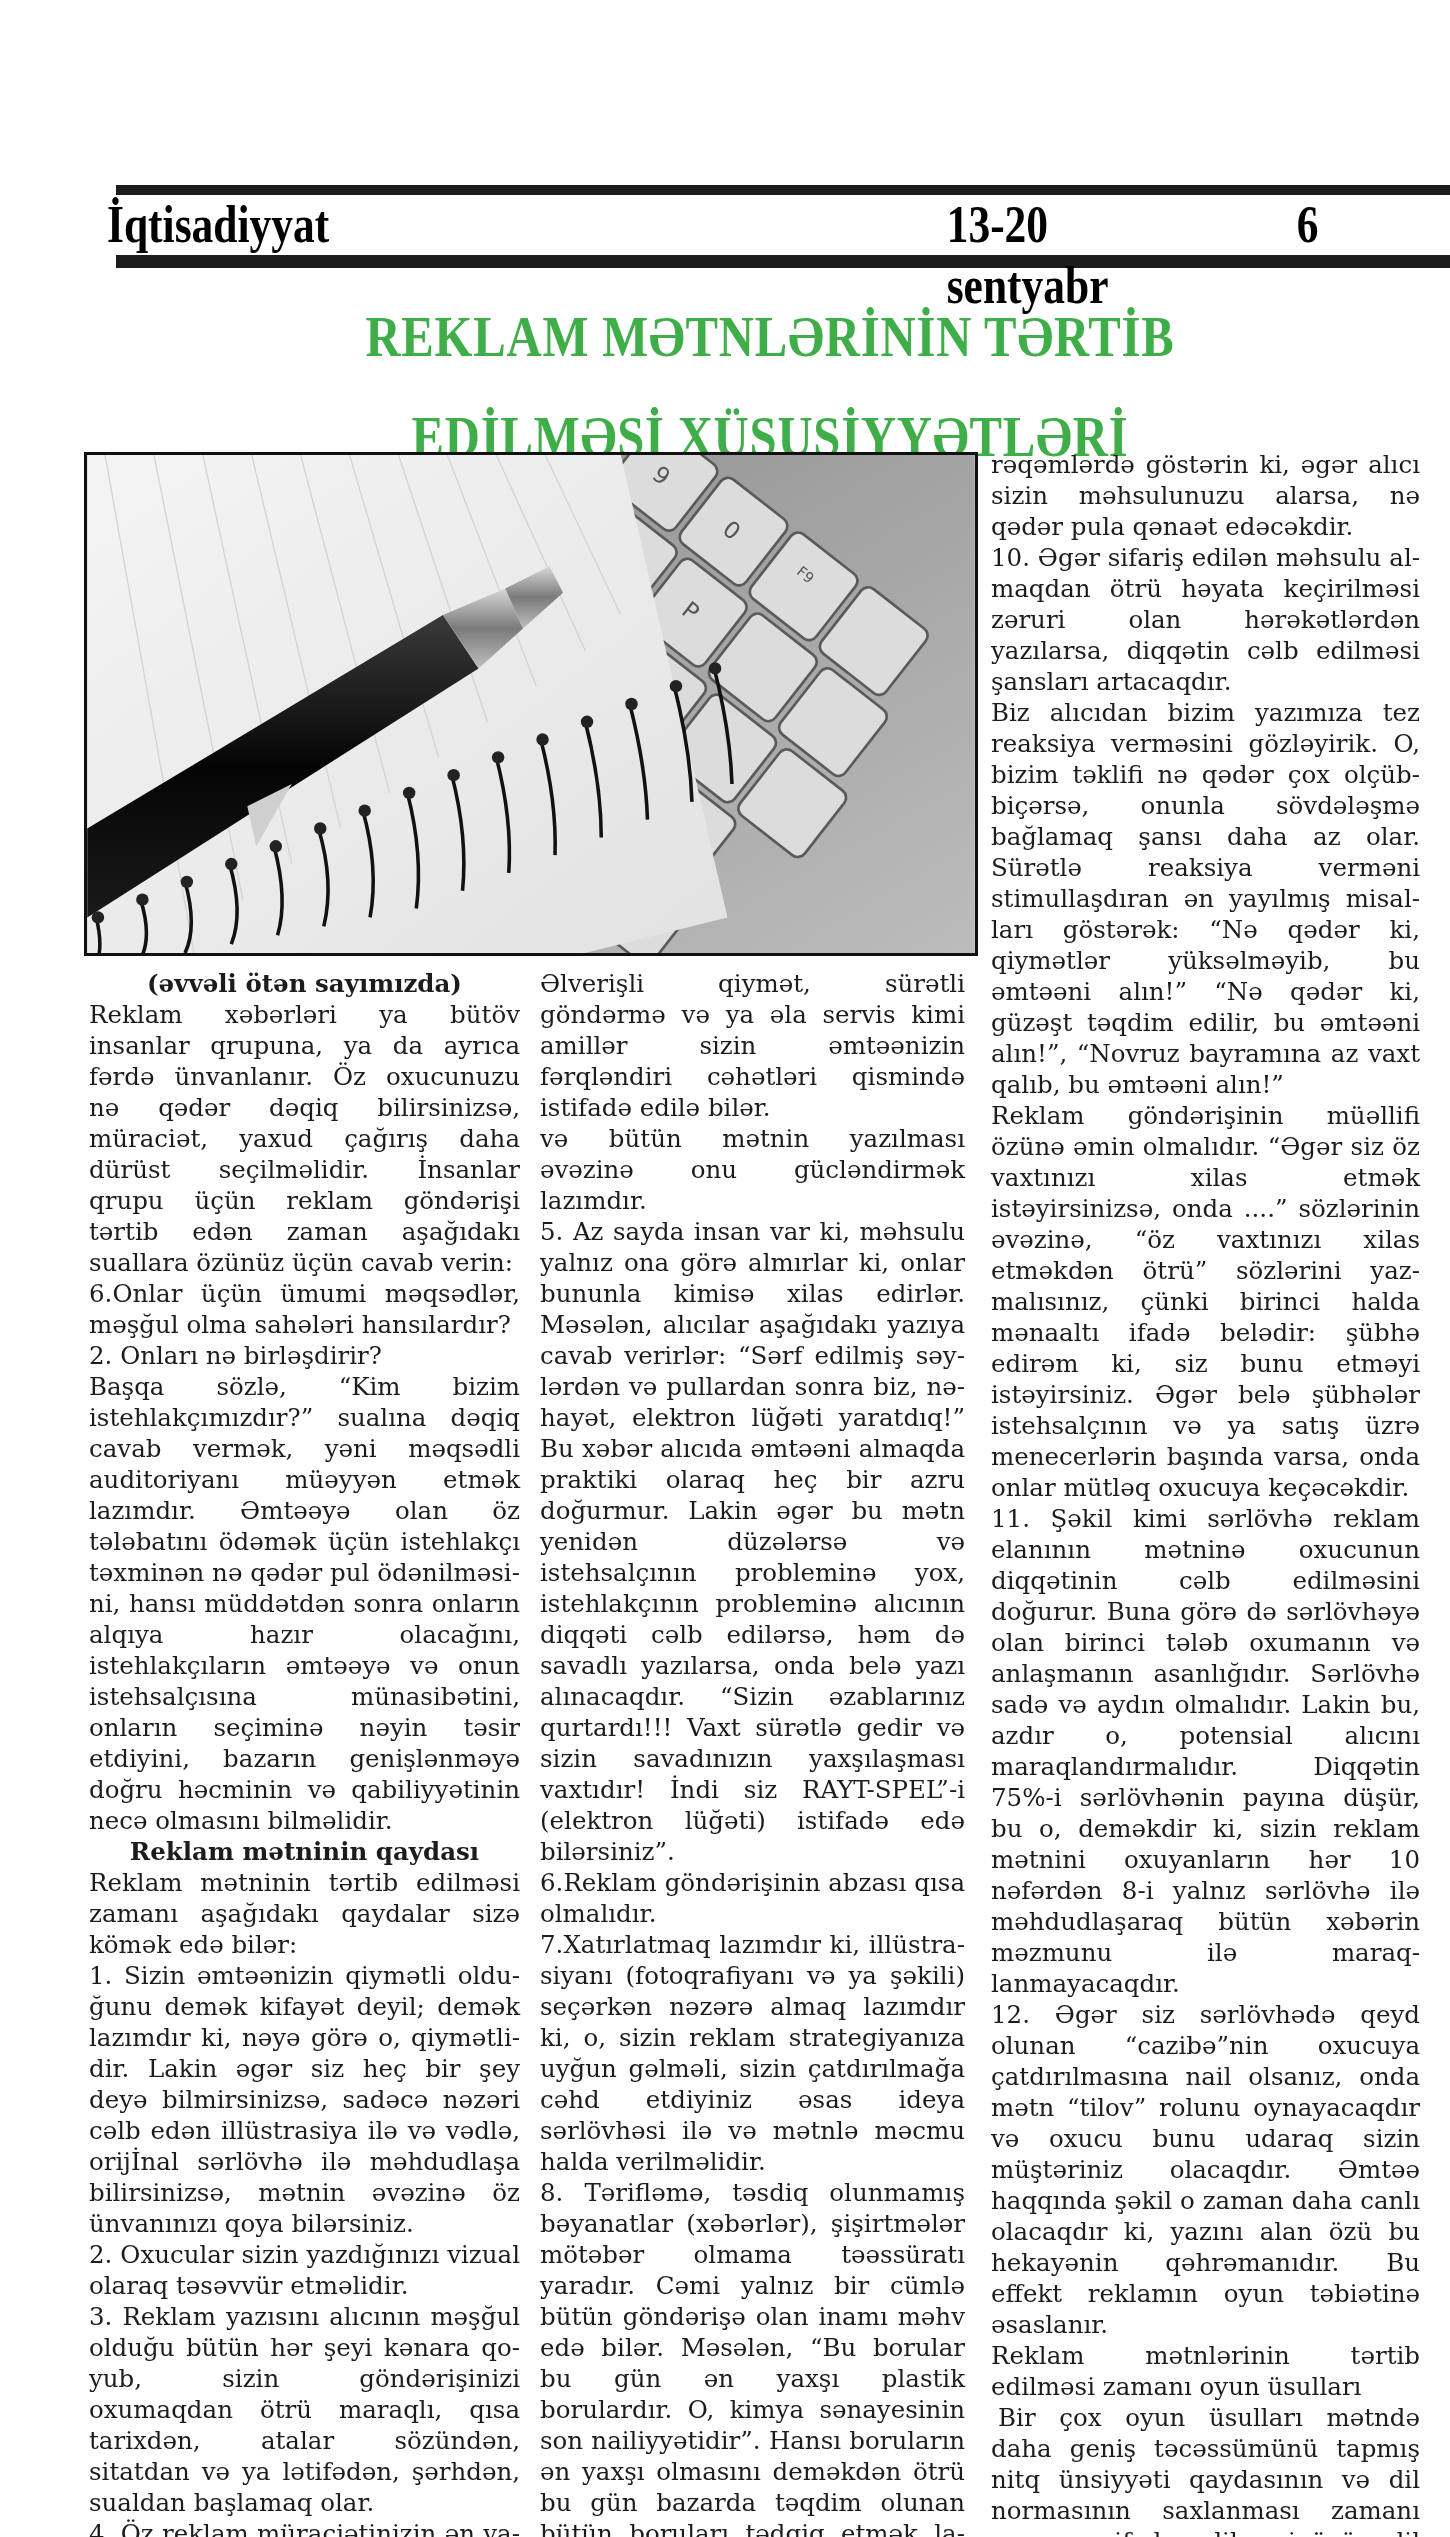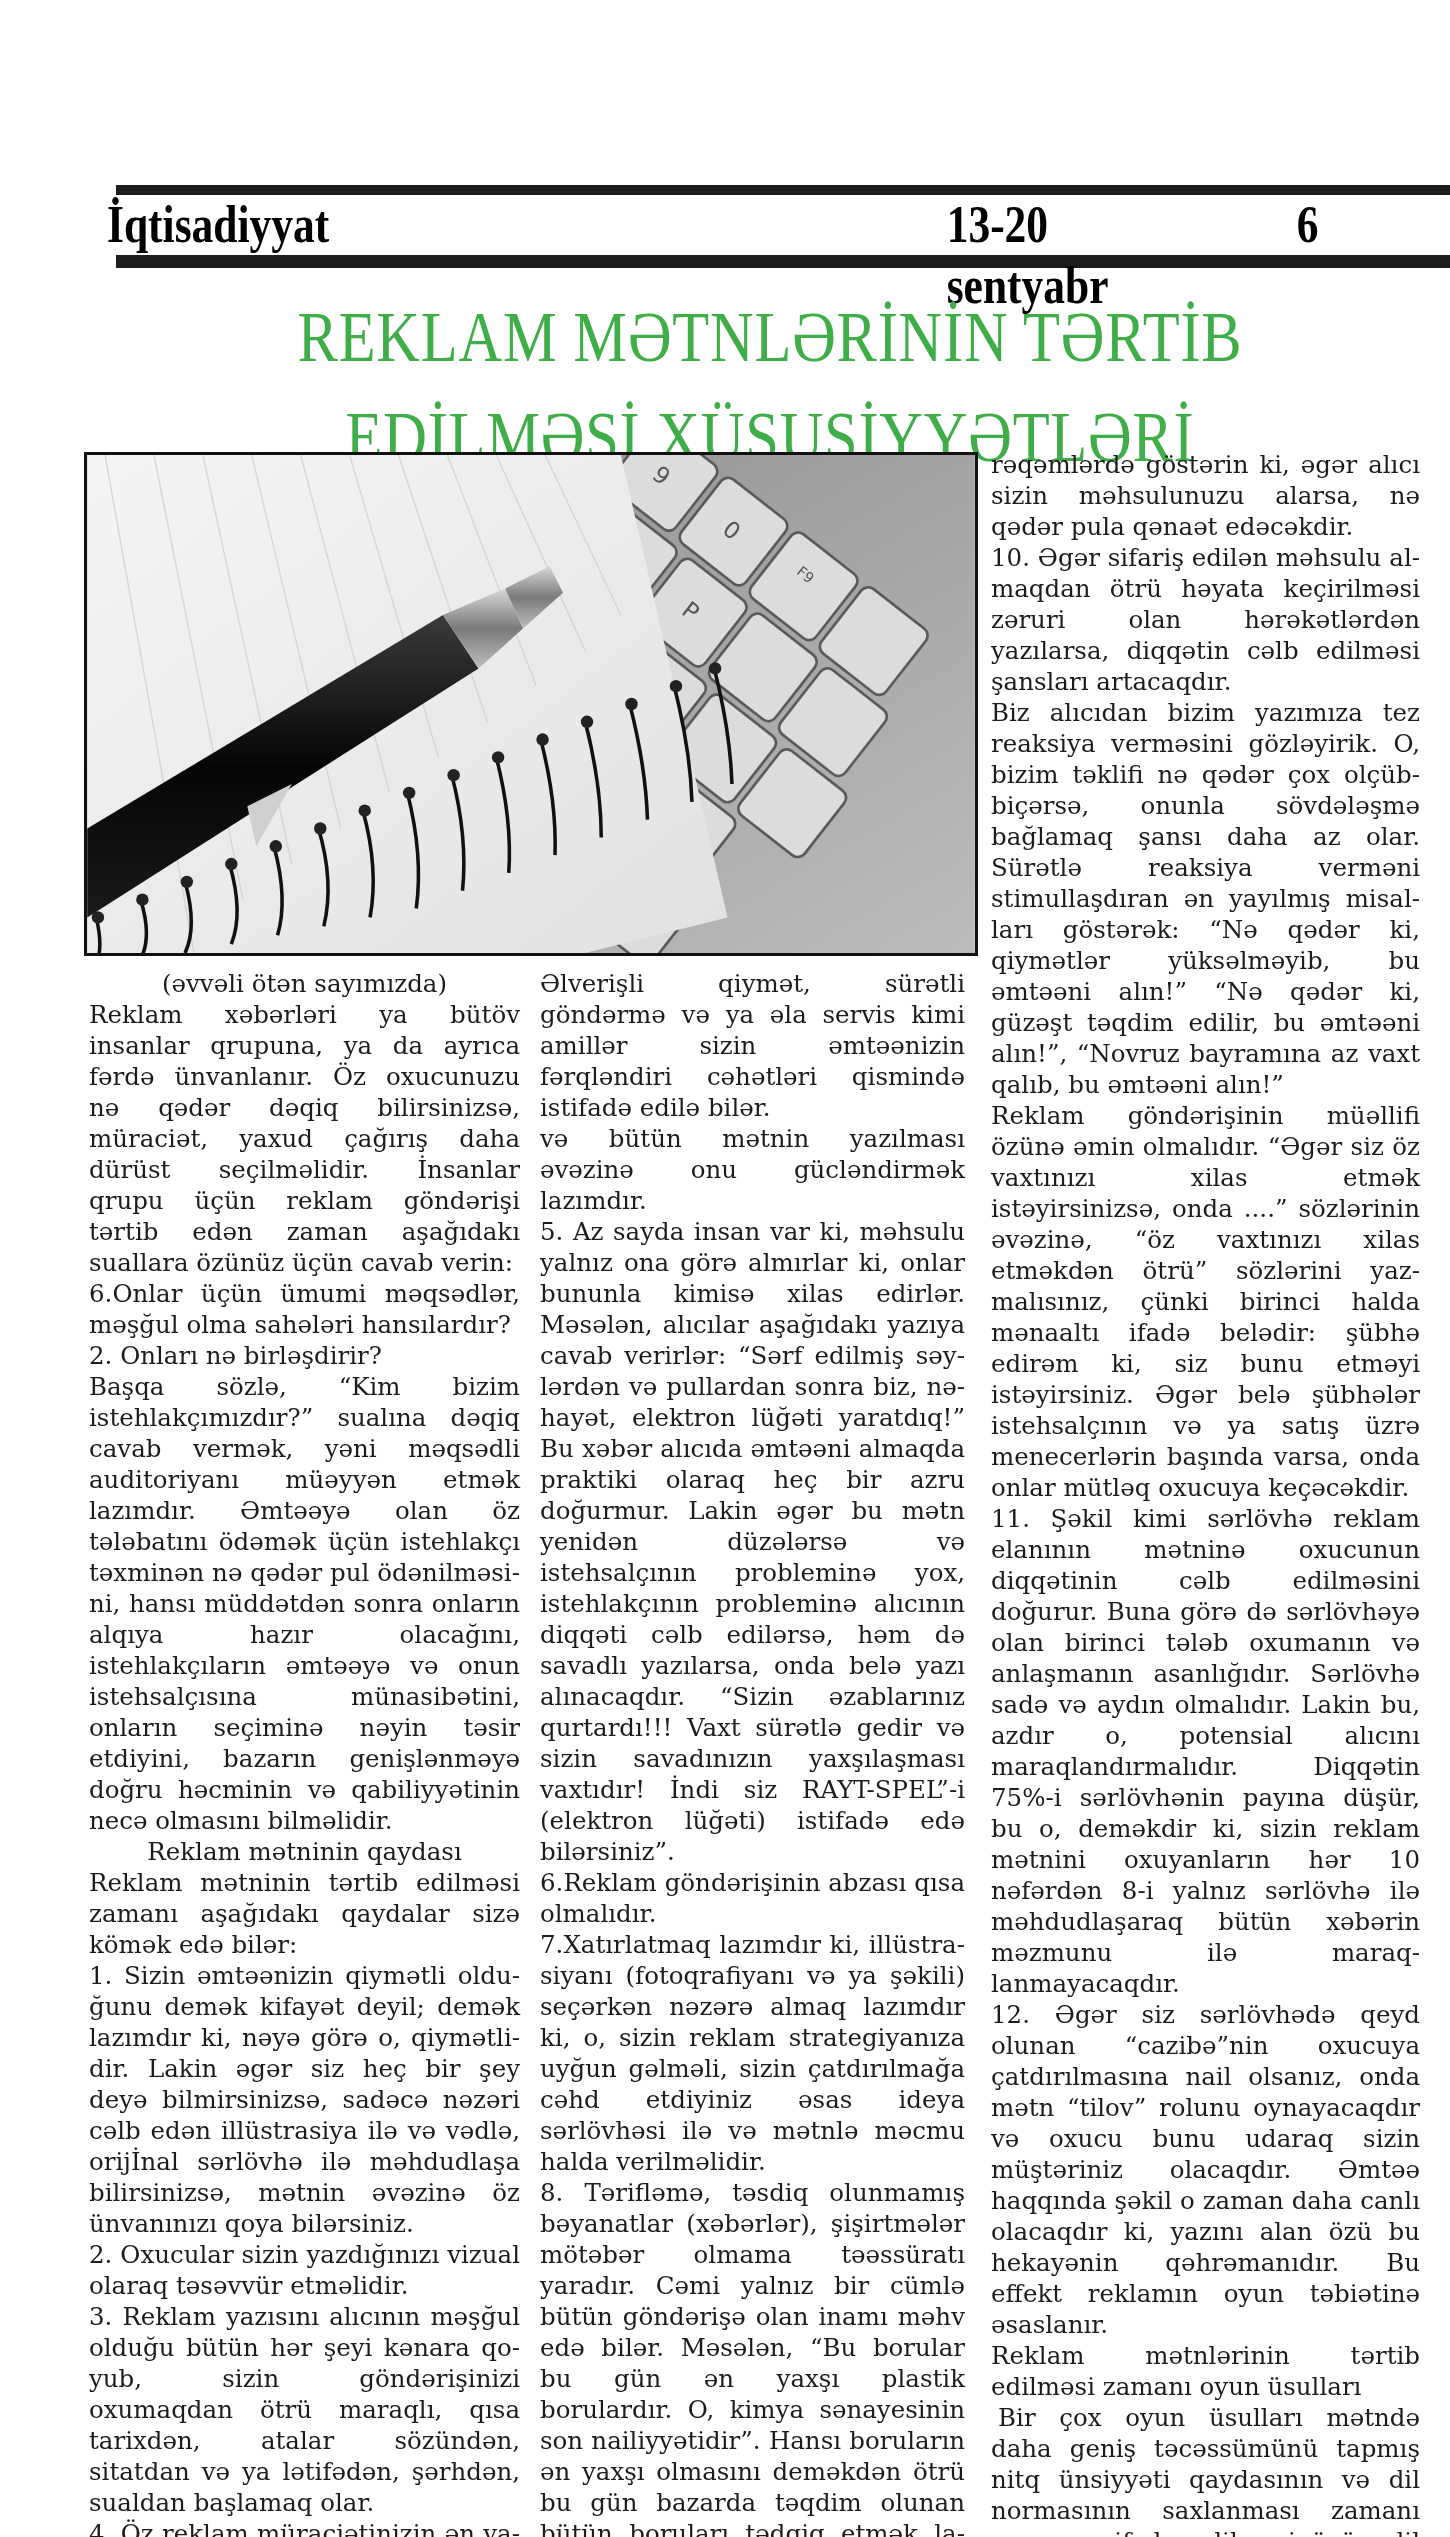--- a/index.html
+++ b/index.html
@@ -12,35 +12,35 @@
   .hdr-bar.bot { top: 255px; height: 13.4px; }
   .hdr-text { position: absolute; top: 194px; left: 107px; width: 1326px; height: 61px;
               font-family: "Liberation Serif", serif; font-weight: bold; font-size: 53px;
               line-height: 61px; color: #000; transform: scaleX(0.82); transform-origin: left center; }
   .hdr-section { position: absolute; left: 0; top: 0; }
   .hdr-date { position: absolute; left: 1024px; top: 0; }
   .hdr-page { position: absolute; left: 1451px; top: 0; }
 
   
   .headline { position: absolute; left: 89px; top: 287px; width: 1362px;
-              font-family: "Liberation Serif", serif; font-weight: normal; color: #3fae49;
-              text-align: center; font-size: 72px; line-height: 100px; letter-spacing: 0.9px; }
+              font-family: "Liberation Serif", serif; font-weight: bold; color: #3fae49;
+              text-align: center; font-size: 58px; line-height: 100px; letter-spacing: 0.9px; }
   .headline .l1 { display: block; transform: scaleX(0.84); transform-origin: center; white-space: nowrap; }
   .headline .l2 { display: block; transform: scaleX(0.84); transform-origin: center; white-space: nowrap; }
 
   
   .photo { position: absolute; left: 84px; top: 452px; width: 888px; height: 498px;
            border: 3.6px solid #111; overflow: hidden; background: #e8e8e8; }
   .photo svg { display: block; }
 
   
   .col { position: absolute; font-size: 24.5px; line-height: 31px; text-align: justify;
          color: #1c1c1c; hyphens: manual; }
   .col p { margin: 0; }
-  .col .c { text-align: center; font-weight: normal; }
+  .col .c { text-align: center; font-weight: bold; }
   .col .ind { text-indent: 7.1px; }
   .col-left { left: 89px; top: 968px; width: 431px; }
   .col-mid { left: 540px; top: 968px; width: 425px; }
   .col-right { left: 991px; top: 449px; width: 429px; }
 </style>
 </head>
 <body>
 
 <div class="hdr-bar top"></div>
 <div class="hdr-bar bot"></div>

